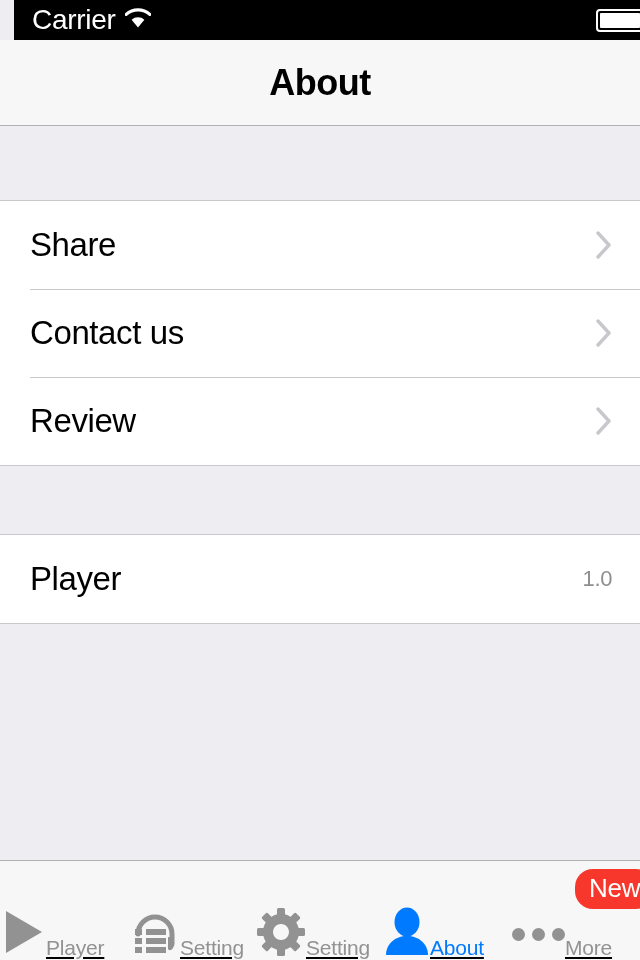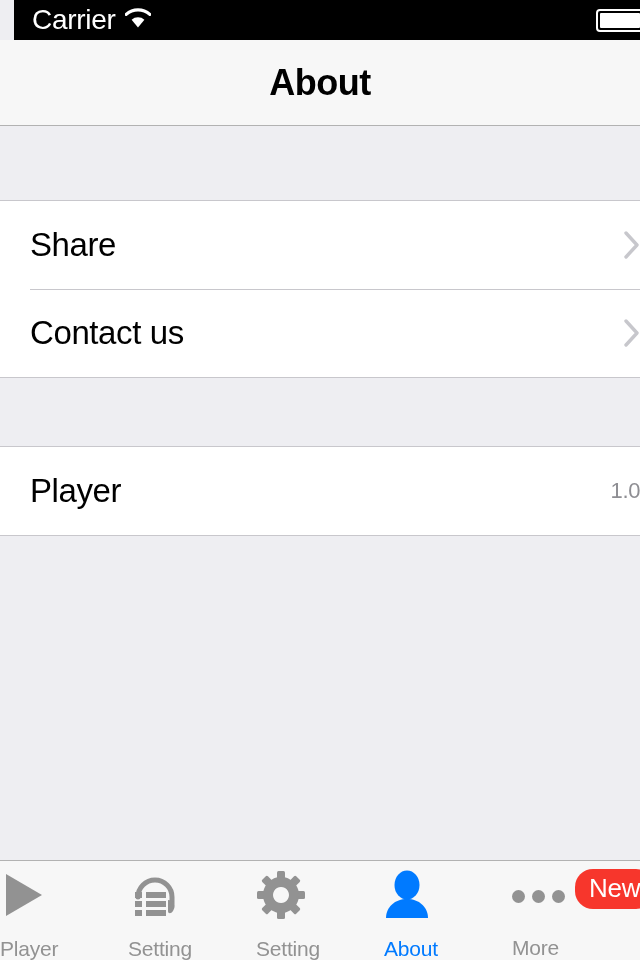--- a/index.html
+++ b/index.html
@@ -49,42 +49,43 @@
   .table-view { position:absolute; top:126px; left:0; width:640px; height:734px; background:#eeeef2; }
   .section-gap { width:640px; background:#eeeef2; }
   .section {
     background:#ffffff;
     border-top:1px solid #c8c7cc;
     border-bottom:1px solid #c8c7cc;
   }
   .cell {
     position:relative; height:88px; width:640px;
     display:flex; align-items:center;
-    padding-left:30px; 
+    padding-left:30px; padding-right:28px;
     background:#ffffff;
   }
   .cell + .cell::before {
     content:""; position:absolute; top:0; left:30px; right:0;
     height:1px; background:#c8c7cc;
   }
   .cell-label { font-size:33px; color:#000000; letter-spacing:-0.4px; flex:1; }
   .cell-value { font-size:22px; color:#8e8e93; letter-spacing:-0.4px; }
   .chevron { width:16px; height:28px; flex:none; }
 
   
   .tab-bar {
     position:absolute; bottom:0; left:0; width:640px; height:100px;
     background:#f7f7f7;
     border-top:1px solid #b2b2b2;
     display:flex;
   }
   .tab-item {
     flex:1; position:relative;
-    display:flex; flex-direction:column; align-items:flex-start; justify-content:flex-start;
+    display:flex; flex-direction:row; align-items:flex-end; justify-content:flex-start;
     padding-top:10px;
+    text-decoration:underline;
   }
   .tab-icon-wrap {
     height:52px; display:flex; align-items:center; justify-content:center;
   }
   .tab-label { font-size:21px; color:#929292; letter-spacing:-0.2px; margin-top:14px; }
   .tab-item.active .tab-label { color:#007aff; }
   .badge {
     position:absolute;
     top:8px; left:50%; margin-left:-1px;
     background:#f7362c;
@@ -141,20 +142,28 @@
         </span>
       </div>
       <div class="cell">
         <span class="cell-label">Contact us</span>
         <span class="chevron">
           <svg width="16" height="28" viewBox="0 0 16 28">
               <path d="M2 2 L13 14 L2 26" stroke="#c7c7cc" stroke-width="3.4" fill="none" stroke-linecap="round" stroke-linejoin="round"></path>
             </svg>
         </span>
       </div>
+      <div class="cell">
+        <span class="cell-label">Review</span>
+        <span class="chevron">
+          <svg width="16" height="28" viewBox="0 0 16 28">
+              <path d="M2 2 L13 14 L2 26" stroke="#c7c7cc" stroke-width="3.4" fill="none" stroke-linecap="round" stroke-linejoin="round"></path>
+            </svg>
+        </span>
+      </div>
     </div>
 
     <div class="section-gap" style="height:68px"></div>
 
     <div class="section">
       <div class="cell">
         <span class="cell-label">Player</span>
         <span class="cell-value">1.0</span>
       </div>
     </div>

